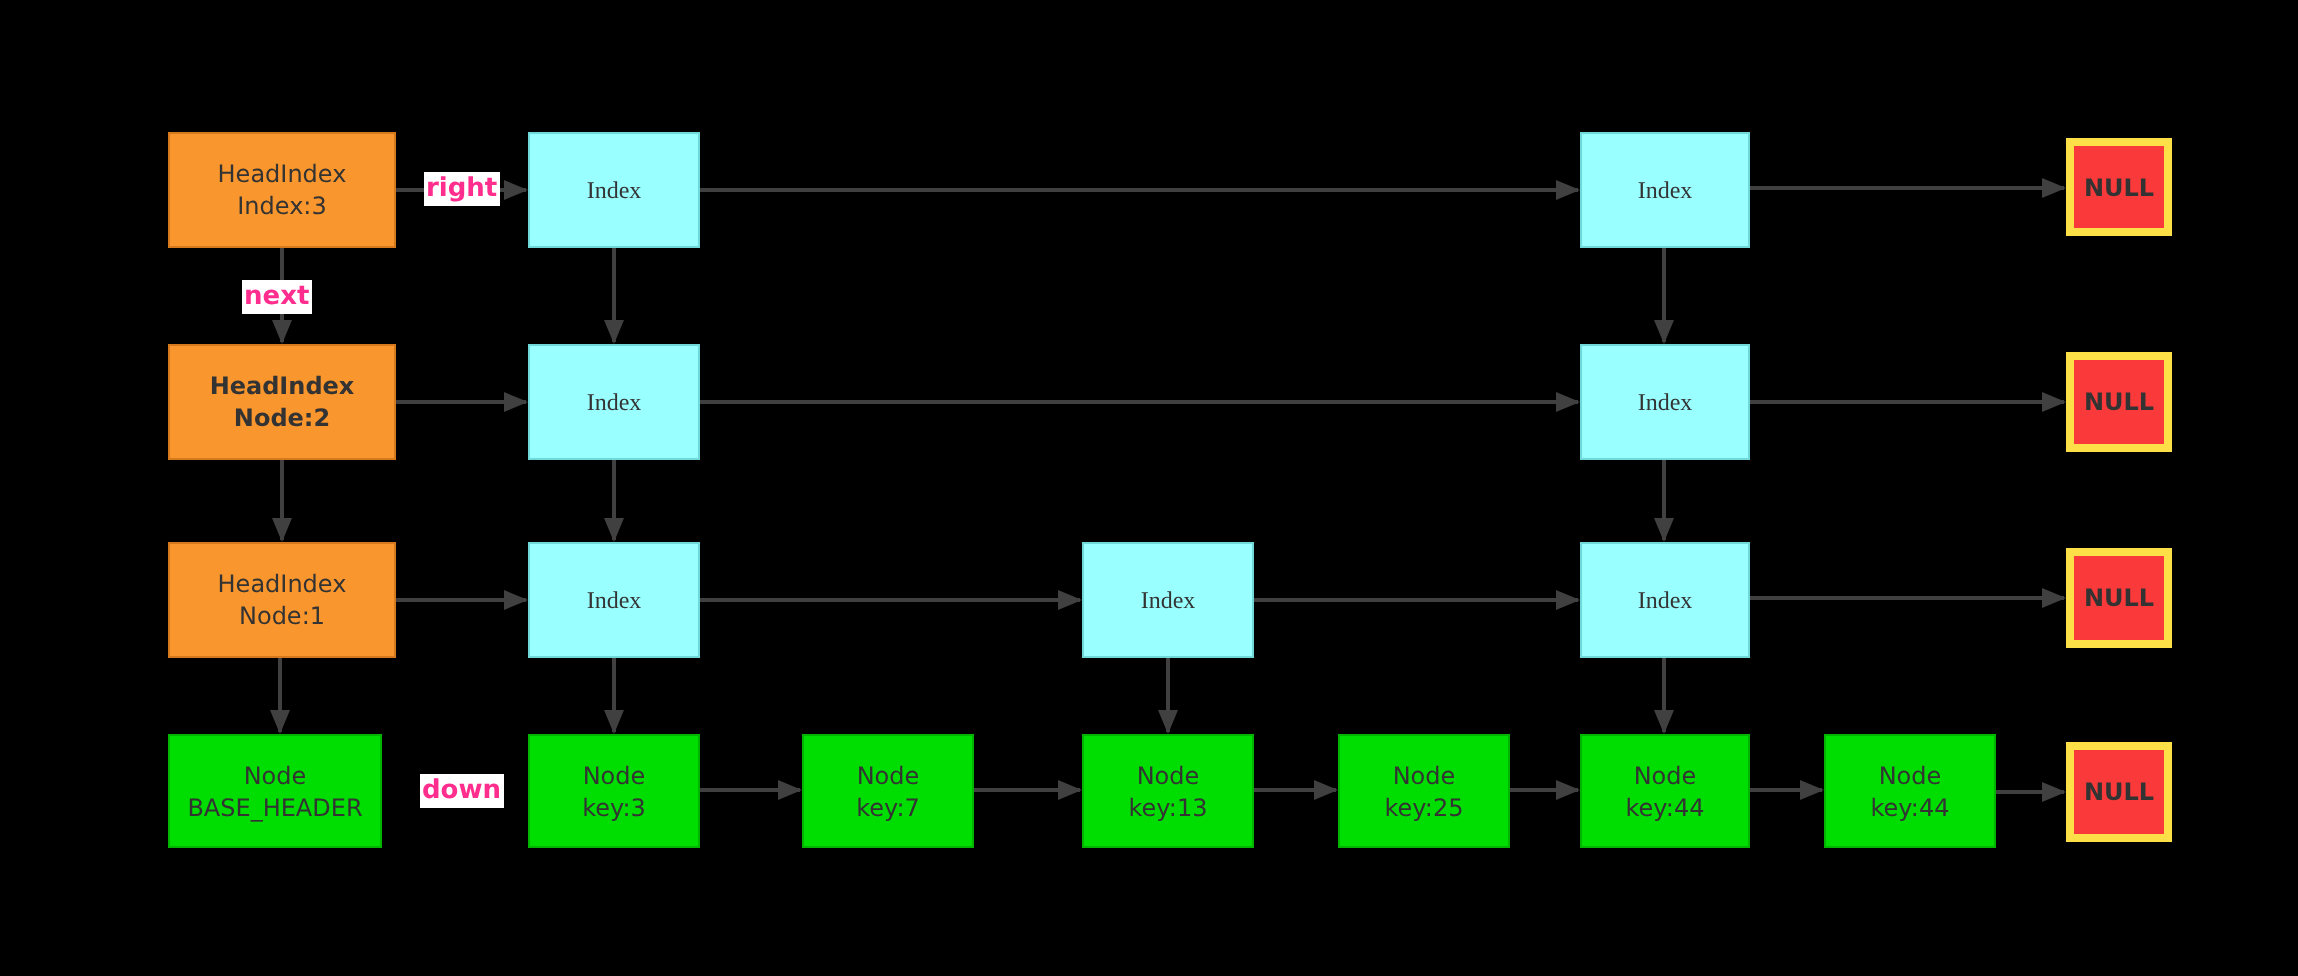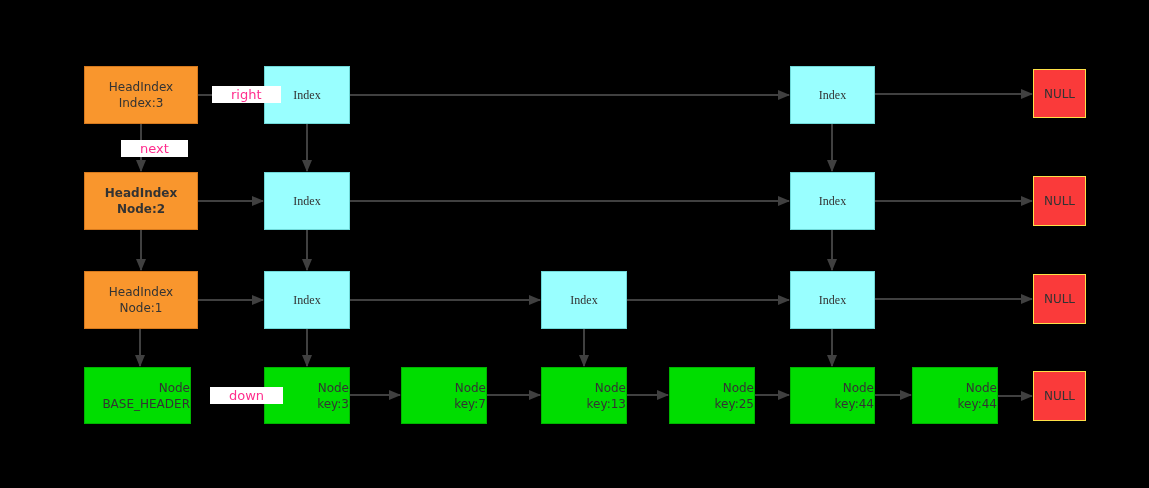--- a/index.html
+++ b/index.html
@@ -23,31 +23,31 @@
     text-align: center;
     color: var(--box-text-color, #333);
     font-size: 12px;
     line-height: 16px;
     box-sizing: border-box;
     z-index: 2;
   }
   .box span { display: block; }
   .head    { background: var(--head-index-fill, #f9962d); border: 1px solid #d6791d; }
   .index   { background: var(--index-fill, #99ffff);     border: 1px solid #6fd8d8; font-family: Liberation Serif, serif; }
-  .node    { background: var(--node-fill, #00dd00);      border: 1px solid #00b400; align-items: flex-end; }
-  .nullbox { background: var(--null-fill, #fa3a3a);      border: 1px solid #fde047; }
+  .node    { background: var(--node-fill, #00dd00);      border: 1px solid #00b400; }
+  .nullbox { background: var(--null-fill, #fa3a3a);      border: 4px solid #fde047; font-weight: bold; }
   .bold    { font-weight: bold; }
   .edge-label {
     position: absolute;
     background: var(--edge-label-bg, #fff);
     color: var(--edge-label-color, #ff2d8d);
-    font-weight: normal;
+    font-weight: bold;
     font-size: 13px;
     line-height: 17px;
-    padding: 0 19px;
+    padding: 0 1px;
     z-index: 3;
   }
 </style>
 </head>
 <body>
 
 <div class="canvas">
 
   <svg class="arrows" width="1149" height="488" viewBox="0 0 1149 488">
     <defs>

